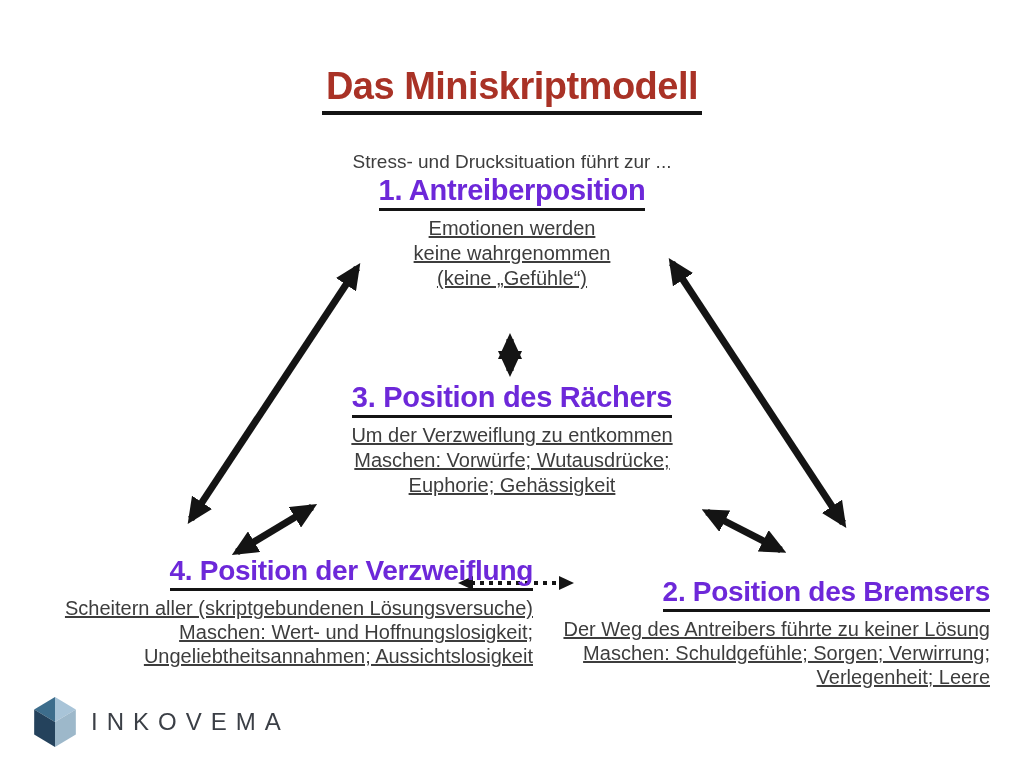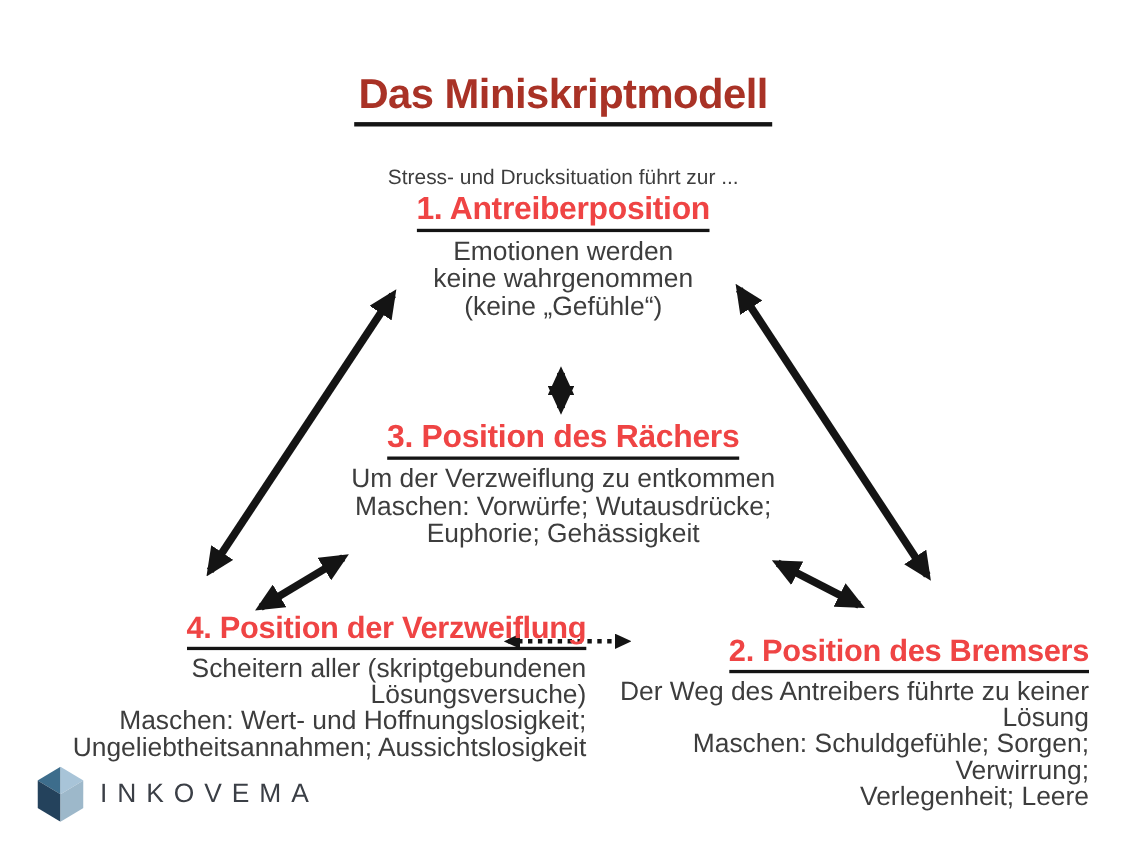--- a/index.html
+++ b/index.html
@@ -25,28 +25,28 @@
 
   .subtitle {
     position: absolute; top: 115px; left: 0; width: 100%;
     text-align: center; font-size: 19px; color: #3d3d3d; margin-top: 36px;
   }
 
   .pos-block { position: absolute; }
   .pos-center { left: 0; width: 100%; text-align: center; }
   .pos-heading {
     display: inline-block;
-    font-size: 29px; font-weight: bold; color: #ef4444;
+    font-size: 29px; font-weight: bold; color: #6d28d9;
     letter-spacing: -0.3px;
     border-bottom: 3px solid #141414;
     padding-bottom: 2px;
     line-height: 1.12;
     margin-bottom: 5px;
   }
-  .pos-line { font-size: 24px; line-height: 25px; color: #3d3d3d; }
+  .pos-line { font-size: 20px; line-height: 25px; color: #3d3d3d; text-decoration: underline; }
 
   .pos-antreiber { top: 174px; }
   .pos-raecher  { top: 381px; }
   .pos-verzweiflung { top: 555px; left: 28px; width: 505px; text-align: right; }
   .pos-bremser  { top: 576px; right: 34px; width: 470px; text-align: right; }
   .pos-verzweiflung .pos-heading, .pos-bremser .pos-heading { font-size: 28px; }
   .pos-verzweiflung .pos-line, .pos-bremser .pos-line { line-height: 24px; }
 
   .logo {
     position: absolute; left: 34px; top: 697px;

